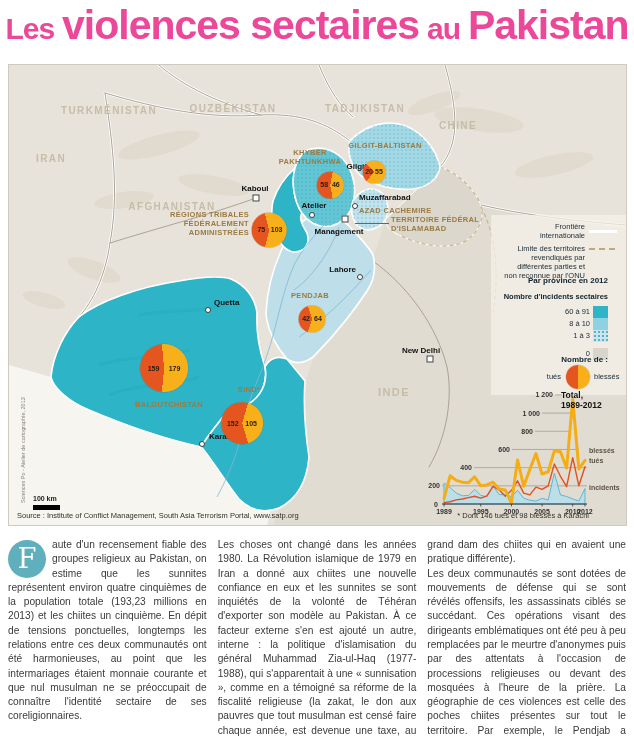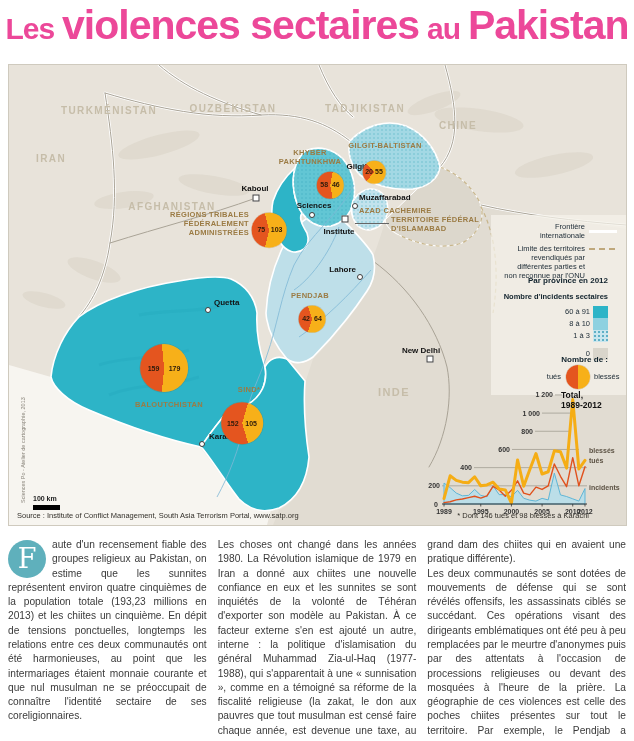--- a/index.html
+++ b/index.html
@@ -159,23 +159,23 @@
     <div class="ll region" style="left:382px;top:155px;">TERRITOIRE FÉDÉRAL</div>
     <div class="ll region" style="left:382px;top:164px;">D'ISLAMABAD</div>
     <div style="position:absolute;left:346px;top:158px;width:34px;height:1px;background:#666;"></div>
     <div class="lc region" style="left:301px;top:231px;">PENDJAB</div>
     <div class="lc region" style="left:160px;top:340px;">BALOUTCHISTAN</div>
     <div class="lc region" style="left:240px;top:325px;">SIND*</div>
 
     <div class="msq" style="left:247px;top:133px;"></div>
     <div class="lc city" style="left:246px;top:124px;">Kaboul</div>
     <div class="mci" style="left:303px;top:150px;"></div>
-    <div class="lc city" style="left:305px;top:141px;">Sciences</div>
+    <div class="lc city" style="left:305px;top:141px;">Atelier</div>
     <div class="msq" style="left:336px;top:154px;"></div>
-    <div class="lc city" style="left:330px;top:167px;">Institute</div>
+    <div class="lc city" style="left:330px;top:167px;">Management</div>
     <div class="mci" style="left:346px;top:141px;"></div>
     <div class="ll city" style="left:350px;top:133px;">Muzaffarabad</div>
     <div class="mci" style="left:362px;top:104px;"></div>
     <div class="lr city" style="left:358px;top:102px;">Gilgit</div>
     <div class="mci" style="left:351px;top:212px;"></div>
     <div class="lr city" style="left:347px;top:205px;">Lahore</div>
     <div class="mci" style="left:199px;top:245px;"></div>
     <div class="ll city" style="left:205px;top:238px;">Quetta</div>
     <div class="mci" style="left:193px;top:379px;"></div>
     <div class="ll city" style="left:200px;top:372px;">Karachi</div>

